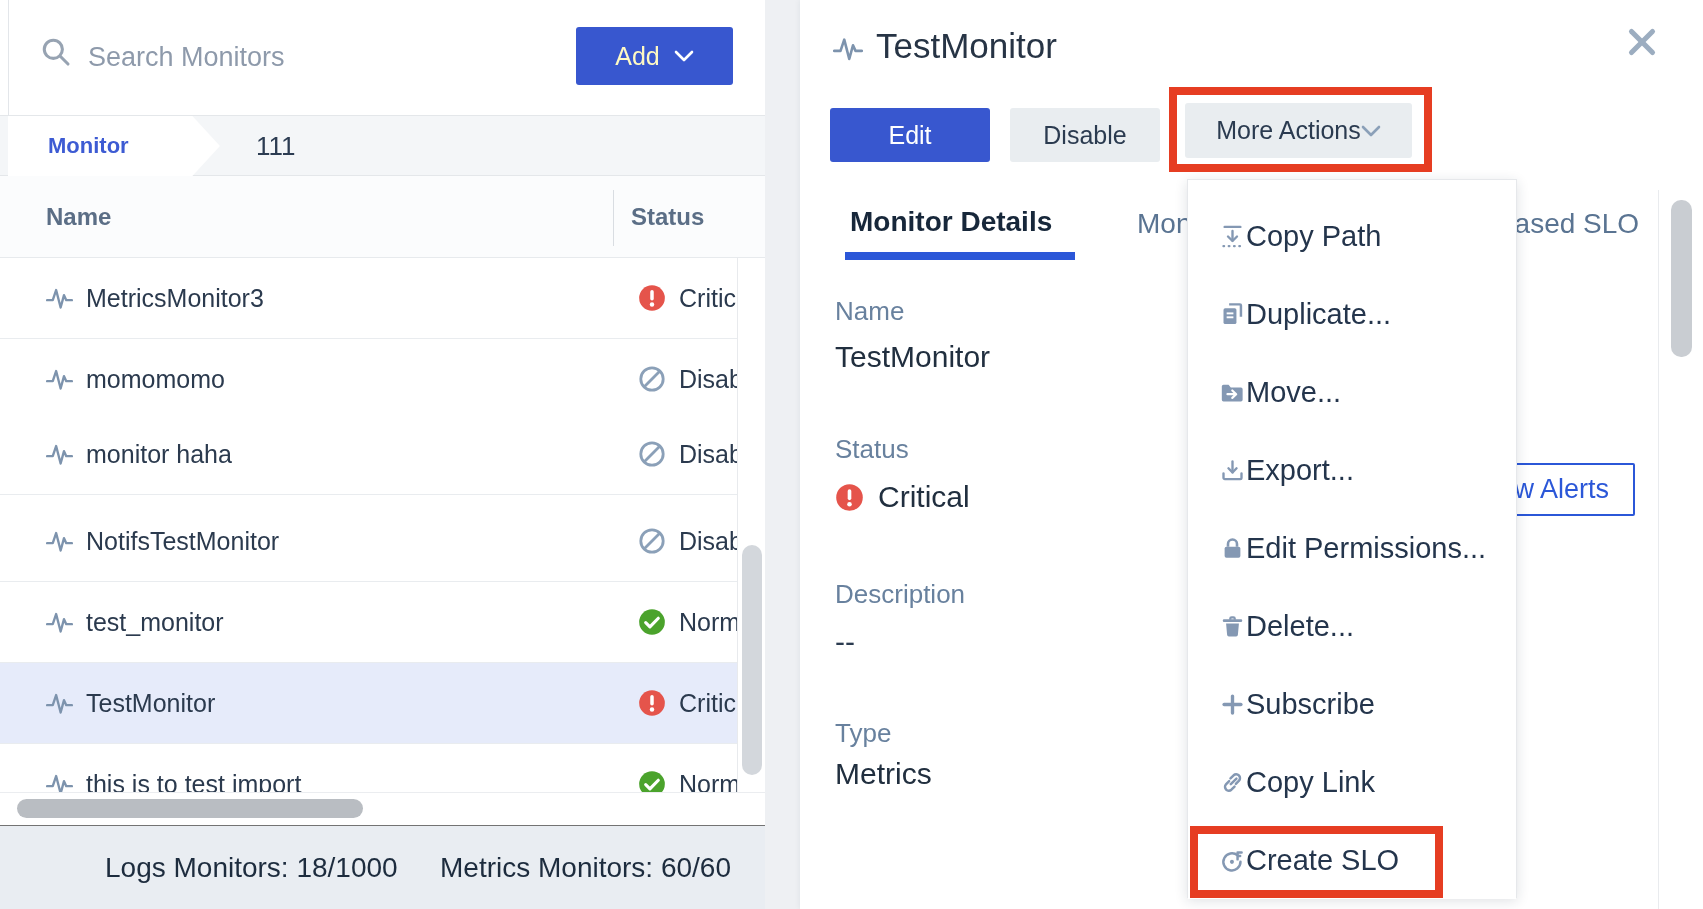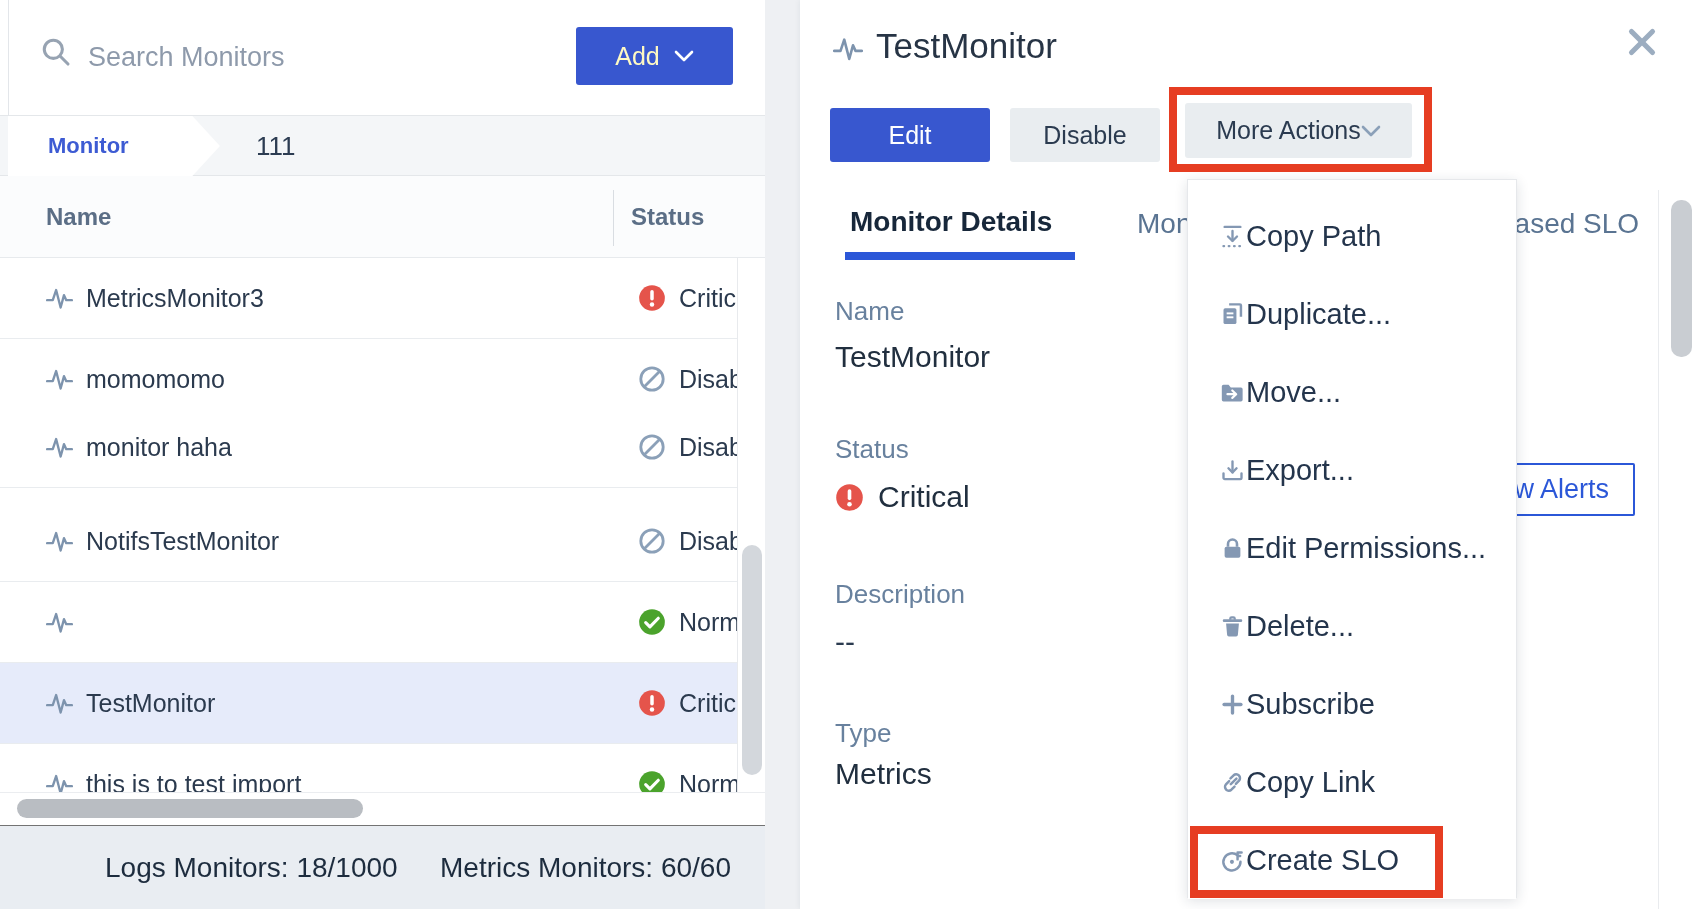--- a/index.html
+++ b/index.html
@@ -148,21 +148,21 @@
     <span class="row-status">
       <span class="st-icon">
               <svg viewBox="0 0 24 24" fill="none" stroke="#8ba0b8" stroke-width="2.4">
                 <circle cx="12" cy="12" r="9.6"></circle>
                 <line x1="5.4" y1="18.6" x2="18.6" y2="5.4"></line>
               </svg>
             </span>
       <span class="st-text">Disabled</span>
     </span>
   </div>
-        <div class="row" style="top: 149px; padding-left: 24px;">
+        <div class="row" style="top: 156px; padding-left: 24px;">
     <span class="row-pulse">
             <svg viewBox="0 0 24 24" fill="none" stroke="#7d93ad" stroke-width="2.1" stroke-linecap="round" stroke-linejoin="round">
               <polyline points="1,13.5 6,13.5 9,4.5 13,20 16,9 18,13.5 23,13.5"></polyline>
             </svg>
           </span>
     <span class="row-name">monitor haha</span>
     <span class="row-status">
       <span class="st-icon">
               <svg viewBox="0 0 24 24" fill="none" stroke="#8ba0b8" stroke-width="2.4">
                 <circle cx="12" cy="12" r="9.6"></circle>
@@ -188,20 +188,21 @@
             </span>
       <span class="st-text">Disabled</span>
     </span>
   </div>
         <div class="row" style="top: 324px;">
     <span class="row-pulse">
             <svg viewBox="0 0 24 24" fill="none" stroke="#7d93ad" stroke-width="2.1" stroke-linecap="round" stroke-linejoin="round">
               <polyline points="1,13.5 6,13.5 9,4.5 13,20 16,9 18,13.5 23,13.5"></polyline>
             </svg>
           </span>
+    <span class="row-name">test_monitor</span>
     <span class="row-status">
       <span class="st-icon">
               <svg viewBox="0 0 24 24">
                 <circle cx="12" cy="12" r="11" fill="#4ba32c"></circle>
                 <path d="M6.6 12.6 L10.2 16.2 L17.4 8.8" fill="none" stroke="#fff" stroke-width="2.7" stroke-linecap="round" stroke-linejoin="round"></path>
               </svg>
             </span>
       <span class="st-text">Normal</span>
     </span>
   </div>

